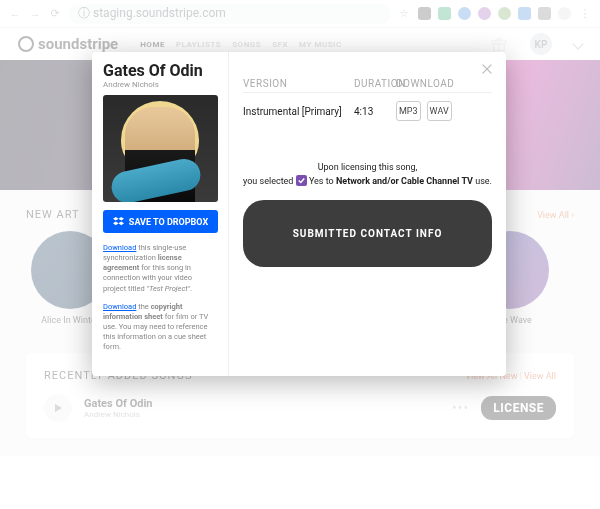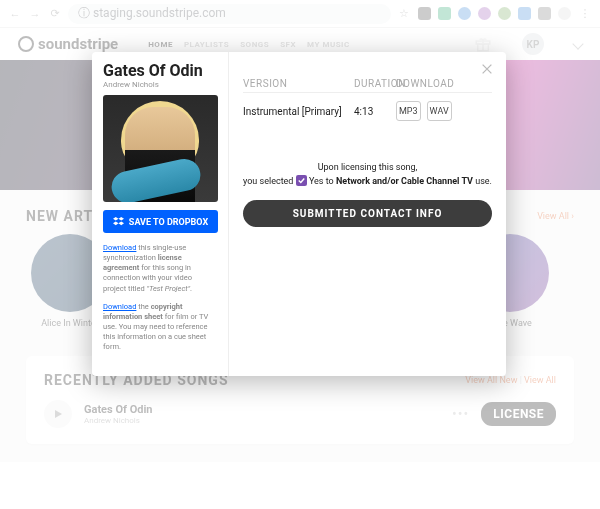--- a/index.html
+++ b/index.html
@@ -3,32 +3,32 @@
 <meta charset="utf-8">
 <style>
 *{box-sizing:border-box;margin:0;padding:0;font-family:-apple-system,BlinkMacSystemFont,"Segoe UI",Roboto,Arial,sans-serif}
 body{width:600px;height:509px;overflow:hidden;background:#fff;position:relative;font-size:11px;color:#333}
 .chrome-bar{height:28px;display:flex;align-items:center;padding:0 8px;gap:6px;border-bottom:1px solid #e5e5e5}
 .nav-icon{width:14px;height:14px;opacity:.55;display:flex;align-items:center;justify-content:center}
 .url-bar{flex:1;background:#f1f3f4;border-radius:13px;height:20px;display:flex;align-items:center;padding:0 10px;gap:6px;min-width:0}
 .url-text{color:#5f6368;font-size:12px;white-space:nowrap;overflow:hidden}
 .ext-icons{display:flex;gap:7px;align-items:center}
 .ext-icons span{width:13px;height:13px;border-radius:3px;display:inline-block}
-.site-header{height:32px;display:flex;align-items:center;padding:0 18px;gap:30px;background:#fff}
+.site-header{height:32px;display:flex;align-items:center;padding:0 18px;gap:22px;background:#fff}
 .logo{display:flex;align-items:center;gap:4px;font-weight:700;font-size:15px;color:#222}
 .logo-ring{width:16px;height:16px;border:2px solid #222;border-radius:50%}
 .nav-links{display:flex;gap:11px;font-size:8px;font-weight:700;color:#aaa;letter-spacing:.5px}
 .nav-links span.active{color:#222}
 .spacer{flex:1}
 .gift{width:18px;height:18px;opacity:.3}
 .avatar{width:22px;height:22px;border-radius:50%;background:#d9dce0;color:#777;font-size:10px;font-weight:600;display:flex;align-items:center;justify-content:center}
 .hero{height:130px;background:linear-gradient(110deg,#0a0a1a 0%,#2a0a3a 45%,#d91fa0 75%,#58216e 100%);position:relative}
 .content{padding:18px 26px;background:#f6f6f6}
 .section-row{display:flex;justify-content:space-between;align-items:center;margin-bottom:10px}
-.section-title{font-size:14px;font-weight:700;letter-spacing:1px;color:#222}
+.section-title{font-size:11px;font-weight:400;letter-spacing:1px;color:#222}
 .viewall{font-size:9px;color:#d63}
 .artists{display:flex;gap:22px;margin-bottom:28px}
 .artist{display:flex;flex-direction:column;align-items:center;gap:6px;width:88px}
 .artist-img{width:78px;height:78px;border-radius:50%}
 .a1{background:linear-gradient(135deg,#1a3a5a,#0a2a4a)}
 .a2{background:linear-gradient(135deg,#7fb069,#5a8a3a)}
 .a3{background:linear-gradient(135deg,#3a3a3a,#1a1a1a)}
 .a4{background:linear-gradient(135deg,#c87a5a,#8a4a2a)}
 .a5{background:linear-gradient(135deg,#3a3a9a,#6a2a8a)}
 .artist-name{font-size:9px;color:#222}
@@ -61,21 +61,21 @@
 .c-ver{flex:1}
 .c-dur{width:42px}
 .c-dl{width:96px}
 .row{display:flex;align-items:center;font-size:10px;color:#222;padding:8px 0}
 .r-ver{flex:1}
 .r-dur{width:42px}
 .r-dl{width:96px;display:flex;gap:6px}
 .dlbtn{border:1px solid #ccc;border-radius:3px;padding:4px 2px;font-size:9px;color:#444;background:#fff}
 .notice{font-size:9px;color:#222;text-align:center;margin-top:32px;line-height:1.5}
 .notice svg{width:11px;height:11px;vertical-align:-2px}
-.submitted{background:#3d3d3d;color:#fff;border:none;border-radius:21px;padding:8px 0;font-size:10px;font-weight:700;letter-spacing:1px;margin-top:12px;width:100%}
+.submitted{background:#3d3d3d;color:#fff;border:none;border-radius:21px;padding:28px 0;font-size:10px;font-weight:700;letter-spacing:1px;margin-top:12px;width:100%}
 .chev{width:8px;height:8px;border-right:1.5px solid #aaa;border-bottom:1.5px solid #aaa;transform:rotate(45deg);display:inline-block}
 </style>
 </head>
 <body>
 
 <div class="chrome-bar">
   <div class="nav-icon">←</div>
   <div class="nav-icon">→</div>
   <div class="nav-icon">⟳</div>
   <div class="url-bar">

